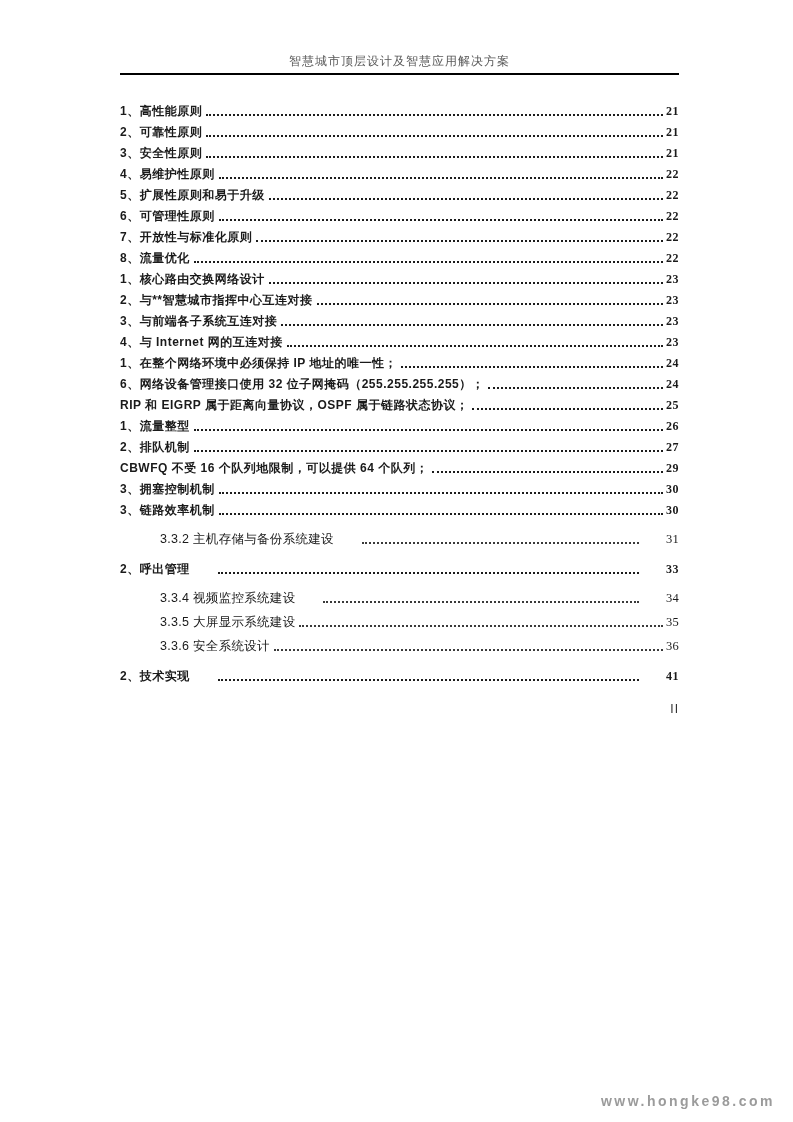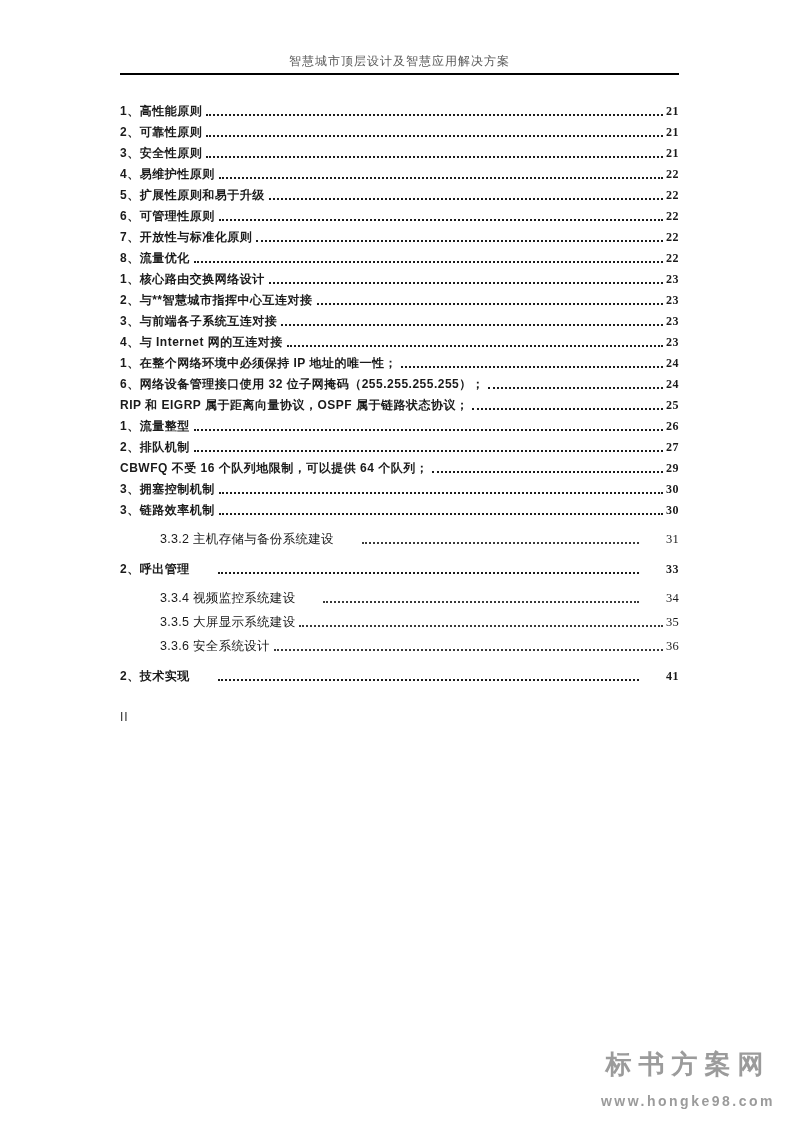--- a/index.html
+++ b/index.html
@@ -58,22 +58,22 @@
   .toc-dots {
     flex: 1 1 auto;
     border-bottom: 2px dotted #1c1c1c;
     margin: 0 3px 3px 4px;
     min-width: 10px;
   }
   .lvl2 .toc-dots { border-bottom: 2px dotted #3a3a3a; }
   .toc-page { white-space: nowrap; flex: 0 0 auto; font-family: Liberation Serif, serif; }
   
   .doc-footer {
-    margin-top: 26px;
-    text-align: left;
+    margin-top: 18px;
+    text-align: right;
     font-size: 12px;
     color: #2f2f2f;
     letter-spacing: 1px;
   }
   
   .watermark {
     position: absolute;
     right: 18px;
     bottom: 12px;
     text-align: center;
@@ -239,15 +239,14 @@
 
   </div>
 
   <div class="doc-footer">
     <span>II</span>
   </div>
 
 </div>
 
 <div class="watermark">
-  <div class="watermark-name">标书方案网</div>
   <div class="watermark-url">www.hongke98.com</div>
 </div>
 
 </body></html>

